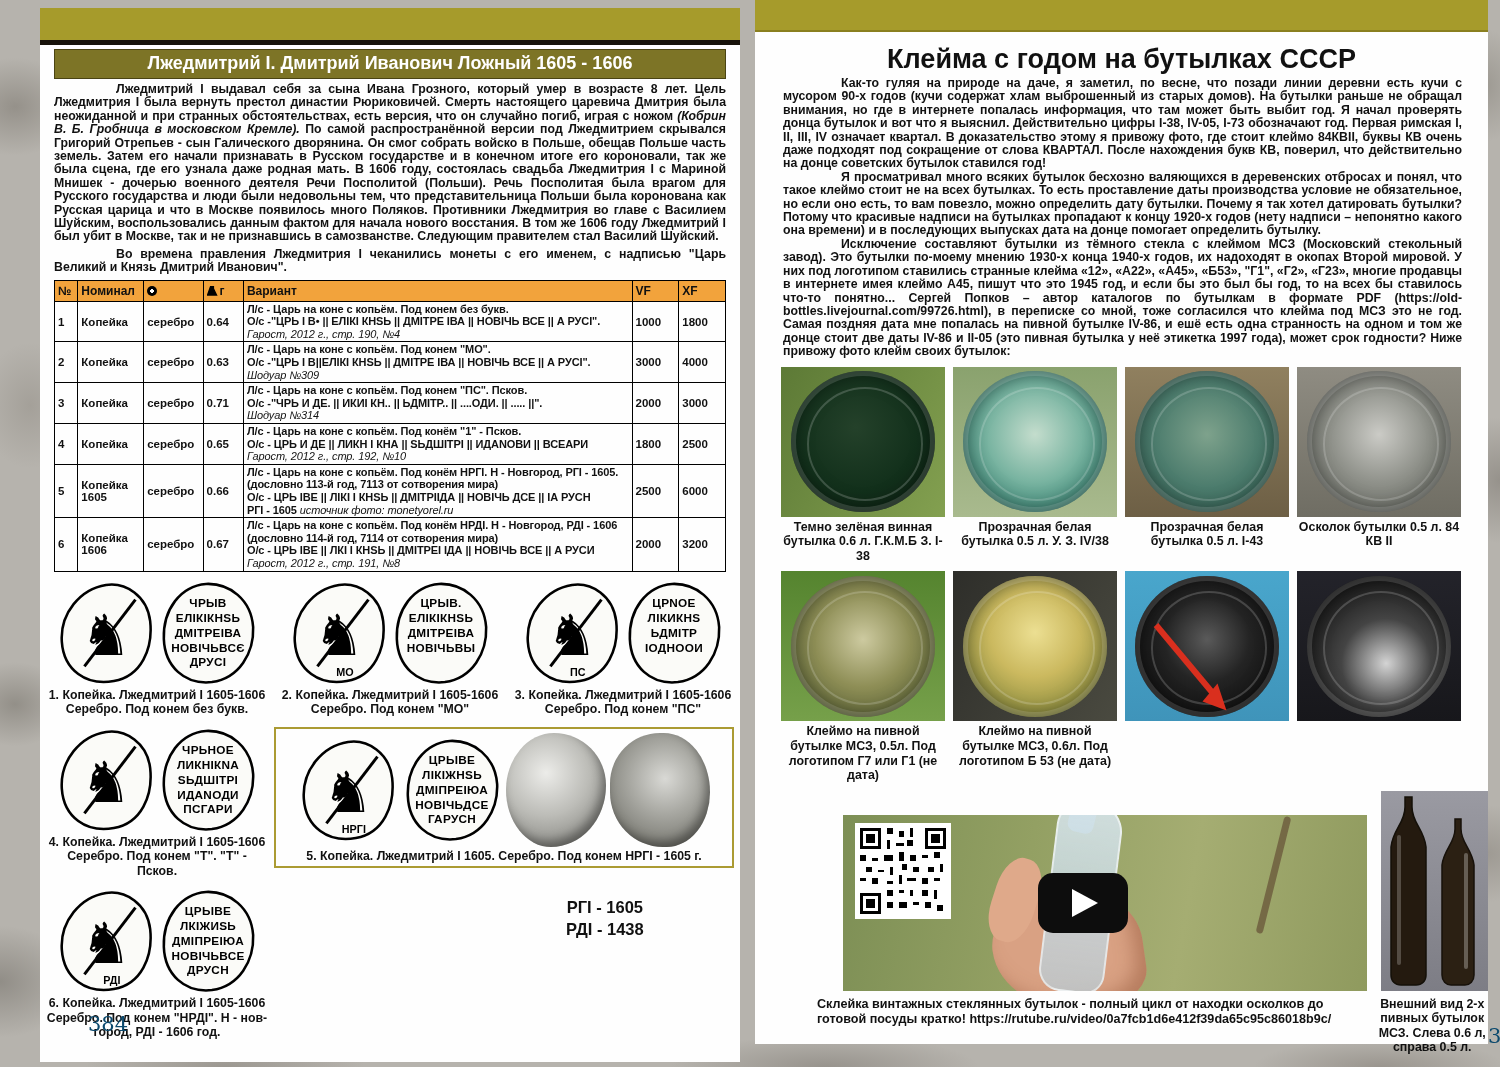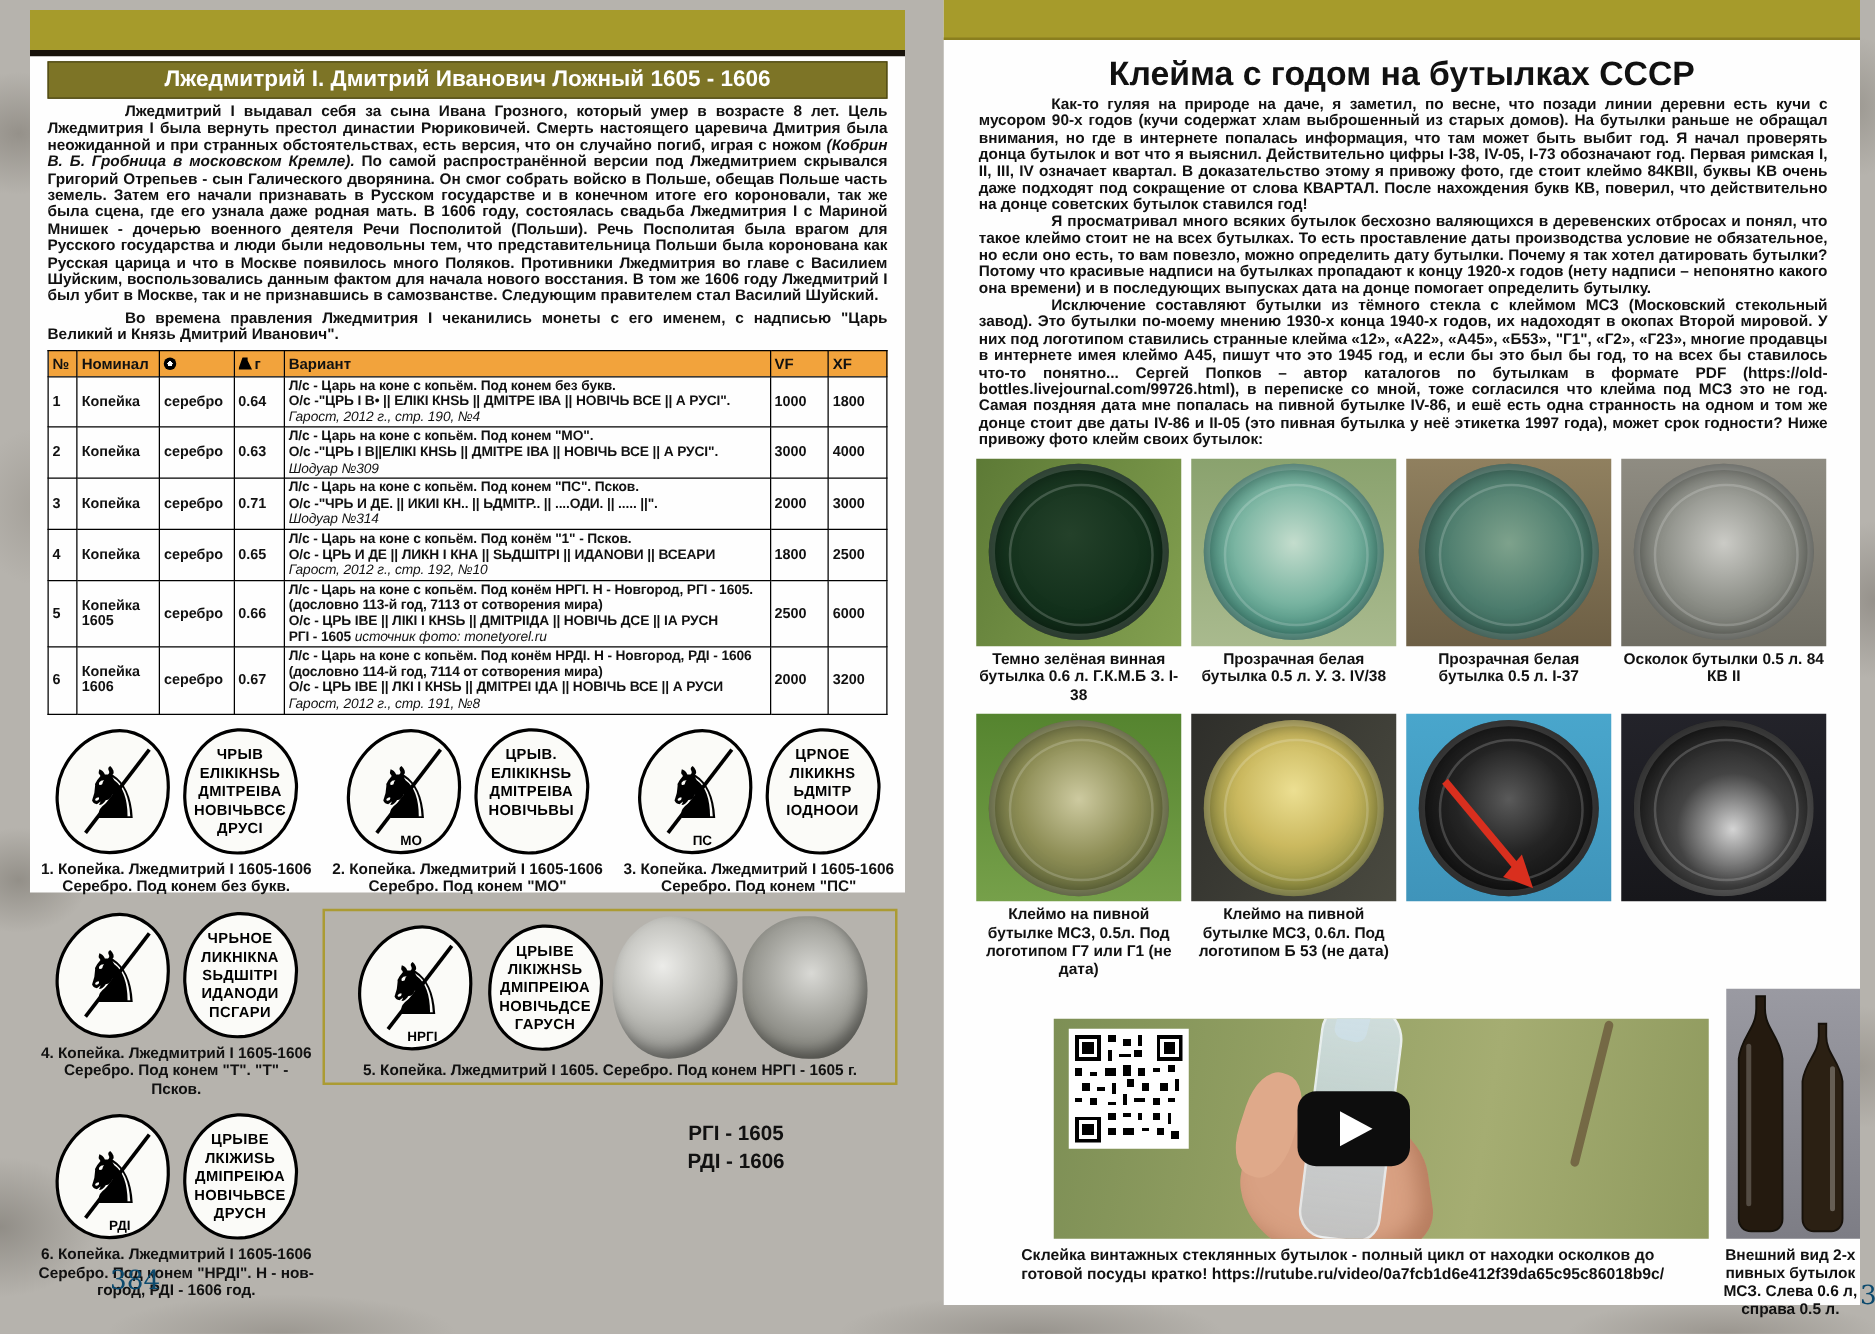--- a/index.html
+++ b/index.html
@@ -13,21 +13,21 @@
       radial-gradient(80px 60px at 1% 66%, rgba(118,114,106,.55), transparent 70%),
       radial-gradient(110px 80px at 0% 92%, rgba(108,104,97,.5), transparent 70%),
       radial-gradient(60px 80px at 99% 8%, rgba(132,128,120,.5), transparent 70%),
       radial-gradient(80px 90px at 100% 45%, rgba(118,113,106,.5), transparent 70%),
       radial-gradient(100px 70px at 99% 80%, rgba(133,128,120,.5), transparent 70%),
       radial-gradient(200px 45px at 15% 100%, rgba(123,118,110,.45), transparent 70%),
       radial-gradient(220px 45px at 55% 100%, rgba(113,108,101,.45), transparent 70%),
       radial-gradient(180px 40px at 92% 100%, rgba(126,120,112,.5), transparent 70%);
   }
   .page{position:absolute;background:#fefefe;}
-  #page-left{left:24px;top:8px;width:700px;height:706px;}
+  #page-left{left:40px;top:8px;width:700px;height:1054px;}
   #page-right{left:755px;top:0;width:733px;height:1044px;}
   .band{height:32px;background:#a69b2b;}
   #page-right .band{height:30px;border-bottom:2px solid #8a7f1f;}
   .black-rule{height:5px;background:#17120a;}
 
   
   .l-title{margin:4px 14px 0;background:#7d7426;border:1px solid#4a4413;color:#fff;
     font-weight:bold;font-size:18px;text-align:center;padding:3px 0 4px;}
   .l-para{margin:4px 14px 0;font-size:12.3px;line-height:13.4px;font-weight:bold;
     text-align:justify;}
@@ -376,21 +376,21 @@
           </svg>
       </div>
       <div class="coin-cap">
           <div>6. Копейка. Лжедмитрий I 1605-1606</div>
           <div>Серебро. Под конем "НРДI". Н - нов-</div>
           <div>город, РДI - 1606 год.</div>
         </div>
     </div>
     <div class="year-codes">
         <div>РГI - 1605</div>
-        <div>РДI - 1606</div>
+        <div>РДI - 1438</div>
       </div>
   </div>
 </div>
 
 <div class="page" id="page-right">
   <div class="band"></div>
   <div class="r-title">Клейма с годом на бутылках СССР</div>
 
   <div class="r-para"><span class="ind"></span><span>Как-то гуляя на природе на даче, я заметил, по весне, что позади линии деревни есть кучи с мусором 90-х годов (кучи содержат хлам выброшенный из старых домов). На бутылки раньше не обращал внимания, но где в интернете попалась информация, что там может быть выбит год. Я начал проверять донца бутылок и вот что я выяснил. Действительно цифры I-38, IV-05, I-73 обозначают год. Первая римская I, II, III, IV означает квартал. В доказательство этому я привожу фото, где стоит клеймо 84КВII, буквы КВ очень даже подходят под сокращение от слова КВАРТАЛ. После нахождения букв КВ, поверил, что действительно на донце советских бутылок ставился год!</span></div>
   <div class="r-para"><span class="ind"></span><span>Я просматривал много всяких бутылок бесхозно валяющихся в деревенских отбросах и понял, что такое клеймо стоит не на всех бутылках. То есть проставление даты производства условие не обязательное, но если оно есть, то вам повезло, можно определить дату бутылки. Почему я так хотел датировать бутылки? Потому что красивые надписи на бутылках пропадают к концу 1920-х годов (нету надписи – непонятно какого она времени) и в последующих выпусках дата на донце помогает определить бутылку.</span></div>
@@ -406,21 +406,21 @@
     <div class="ph r1c">
         <div class="disc d-r1c"></div>
       </div>
     <div class="ph r1d">
         <div class="disc d-r1d"></div>
       </div>
   </div>
   <div class="cap-row">
     <div class="cap">Темно зелёная винная бутылка 0.6 л. Г.К.М.Б З. I-38</div>
     <div class="cap">Прозрачная белая бутылка 0.5 л. У. З. IV/38</div>
-    <div class="cap">Прозрачная белая бутылка 0.5 л. I-37</div>
+    <div class="cap">Прозрачная белая бутылка 0.5 л. I-43</div>
     <div class="cap">Осколок бутылки 0.5 л. 84 КВ II</div>
   </div>
 
   <div class="ph-row">
     <div class="ph r2a">
         <div class="disc d-r2a"></div>
       </div>
     <div class="ph r2b">
         <div class="disc d-r2b"></div>
       </div>

